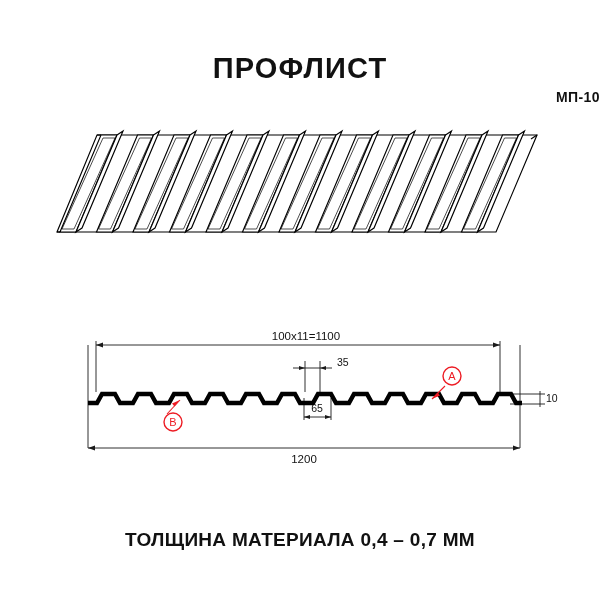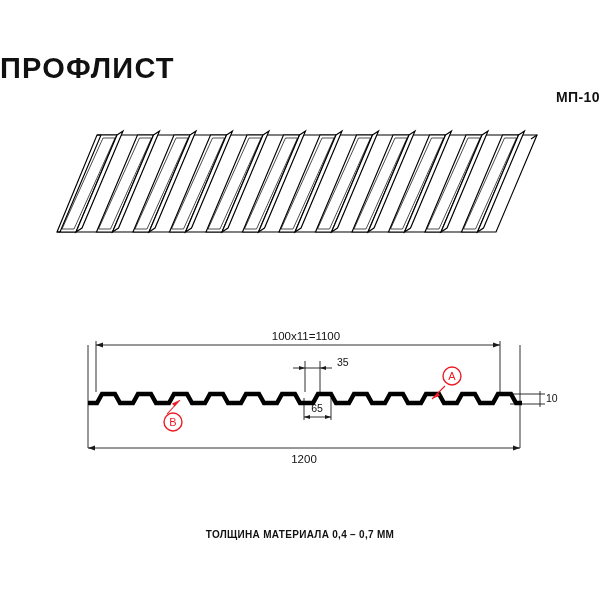--- a/index.html
+++ b/index.html
@@ -19,20 +19,21 @@
     position: absolute;
     left: 0; top: 0;
     width: 600px;
     height: 600px;
   }
   .title {
     position: absolute;
     left: 0;
     top: 52px;
     width: 600px;
+    text-align: center;
     font-size: 29px;
     font-weight: bold;
     letter-spacing: 1.2px;
     color: #111111;
   }
   .subtitle {
     position: absolute;
     left: 0;
     top: 89px;
     width: 600px;
@@ -41,21 +42,21 @@
     font-weight: bold;
     letter-spacing: 0.4px;
     color: #111111;
   }
   .footnote {
     position: absolute;
     left: 0;
     top: 529px;
     width: 600px;
     text-align: center;
-    font-size: 10px;
+    font-size: 19px;
     font-weight: bold;
     letter-spacing: 0.3px;
     color: #111111;
   }
   .svg-layer {
     position: absolute;
     left: 0; top: 0;
     width: 600px;
     height: 600px;
   }

